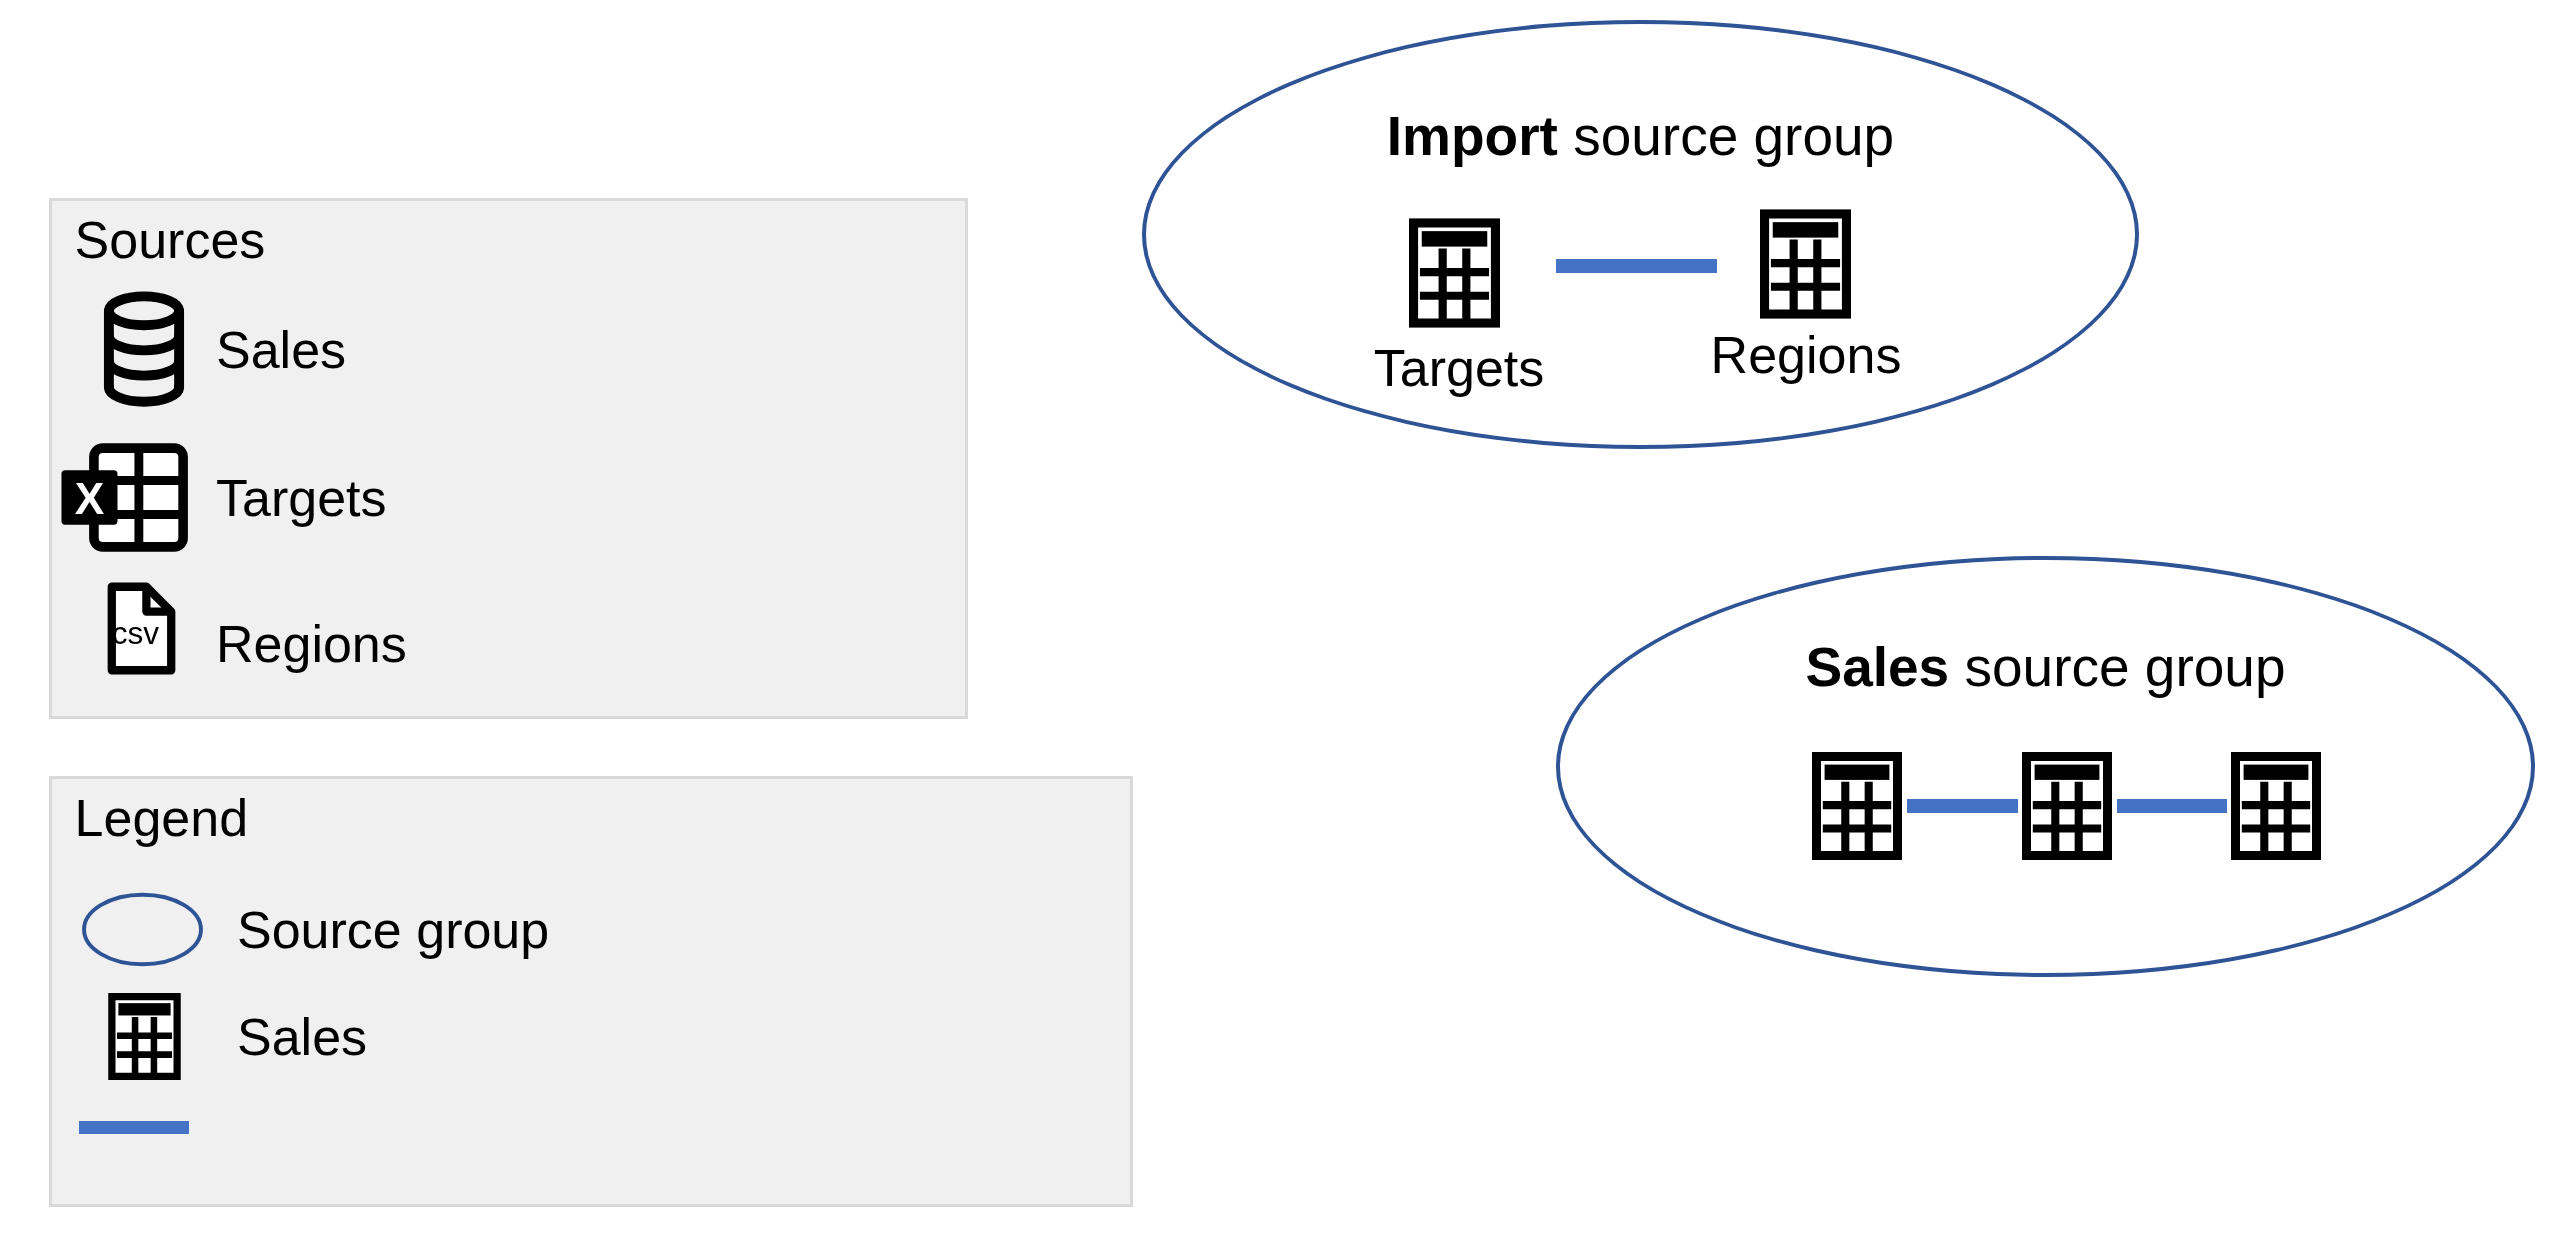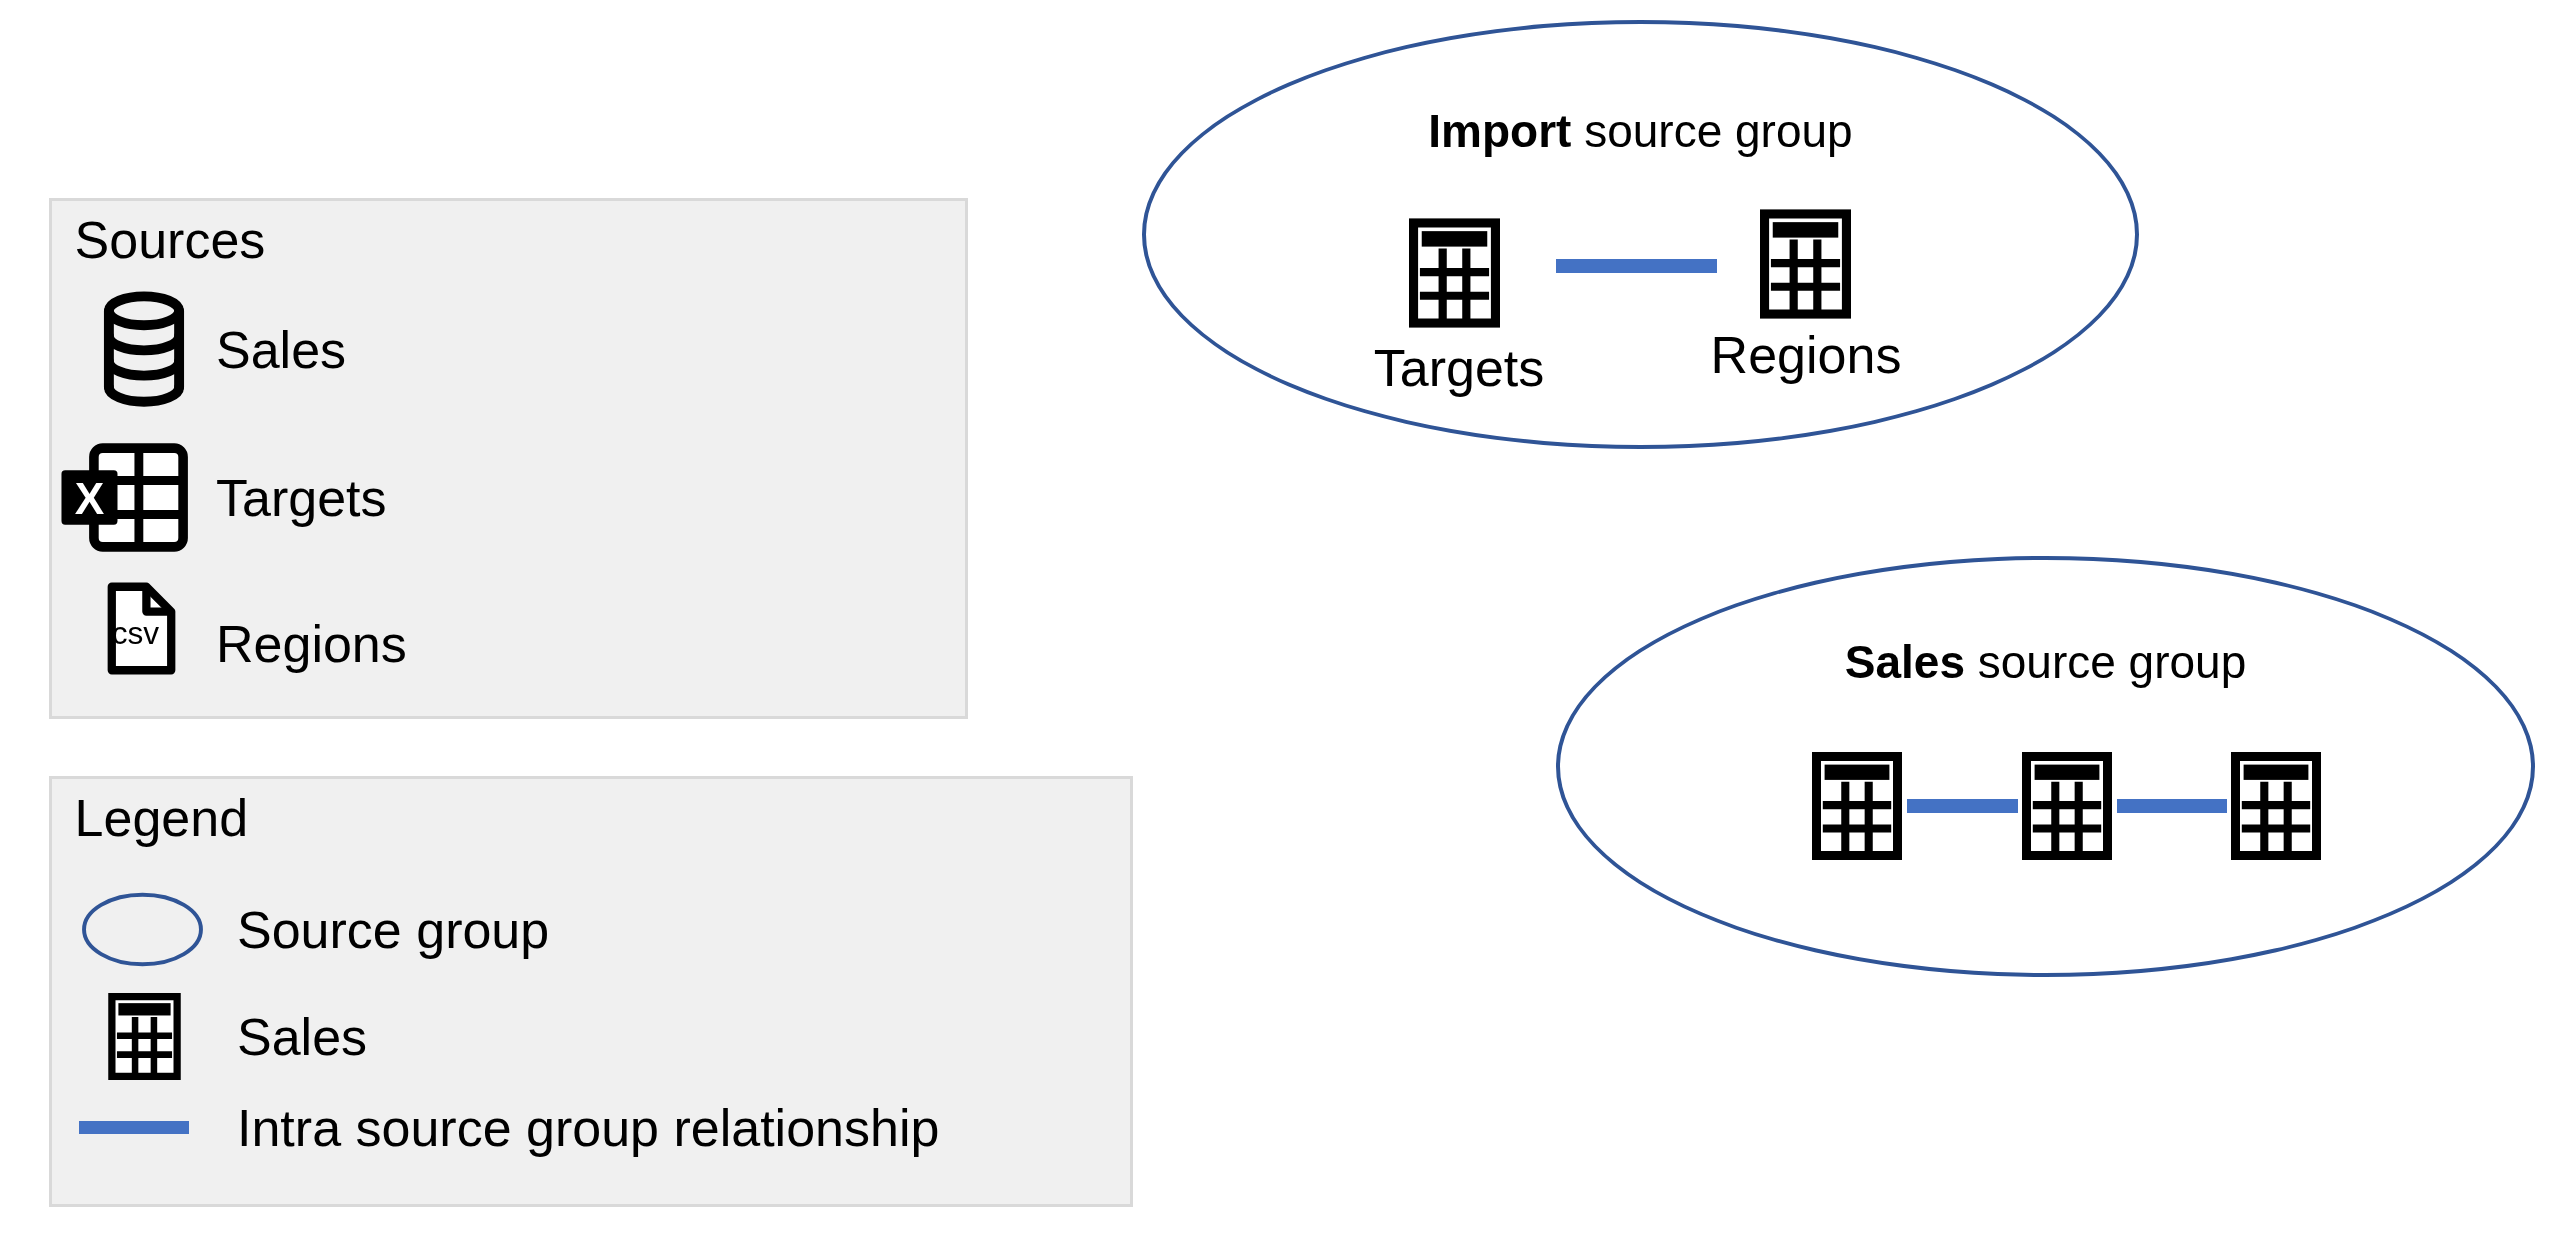--- a/index.html
+++ b/index.html
@@ -70,21 +70,21 @@
     position:absolute;
     border:4.8px solid var(--ellipse-stroke);
     border-radius:50%;
     background:var(--page-bg);
   }
   .group-import{left:1142px;top:20px; width:997px;height:429px;}
   .group-sales {left:1556px;top:556px;width:979px;height:421px;text-decoration:underline;}
   .group-title{
     position:absolute;left:0;right:0;
     text-align:center;
-    font-size:46px;line-height:1.1;
+    font-size:55px;line-height:1.1;
     white-space:nowrap;color:var(--ink);
   }
   .group-import .group-title{top:82px;}
   .group-sales  .group-title{top:77px;}
   .group-title .bold{font-weight:700;}
   .table-label{
     position:absolute;width:258px;
     text-align:center;
     font-size:52px;line-height:1.1;
     white-space:nowrap;color:var(--ink);
@@ -158,21 +158,20 @@
     <span class="icon ic-table-legend">
       <svg viewBox="0 0 100 120">
         <rect x="5" y="5" width="90" height="110" fill="#fff" stroke="#000" stroke-width="10"></rect>
         <rect x="14" y="14" width="72" height="17" fill="#000"></rect>
         <path d="M12,59 H88 M12,85 H88 M37,33 V111 M63,33 V111" fill="none" stroke="#000" stroke-width="9"></path>
       </svg>
     </span>
     <div class="item-label lb-table">Sales</div>
 
     <span class="icon ic-line-legend"></span>
-    <div class="item-label lb-intra">Intra source group relationship</div>
   </section>
 
   <section class="group group-import">
     <div class="group-title"><span class="bold">Import</span><span> source group</span></div>
 
     <span class="icon gi-t1">
       <svg viewBox="0 0 100 120">
         <rect x="5" y="5" width="90" height="110" fill="#fff" stroke="#000" stroke-width="10"></rect>
         <rect x="14" y="14" width="72" height="17" fill="#000"></rect>
         <path d="M12,59 H88 M12,85 H88 M37,33 V111 M63,33 V111" fill="none" stroke="#000" stroke-width="9"></path>

